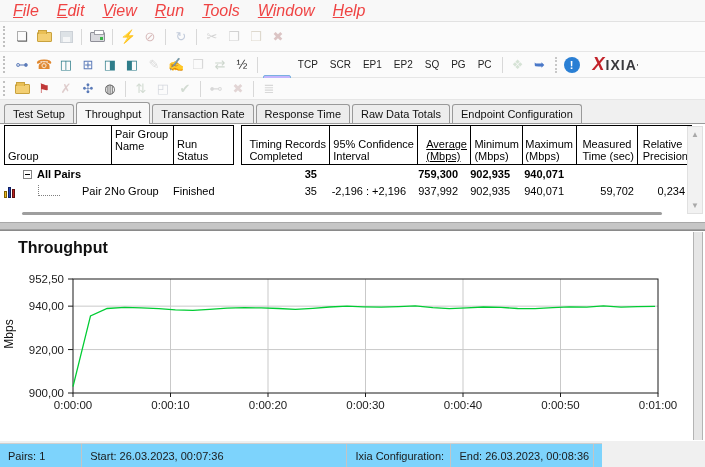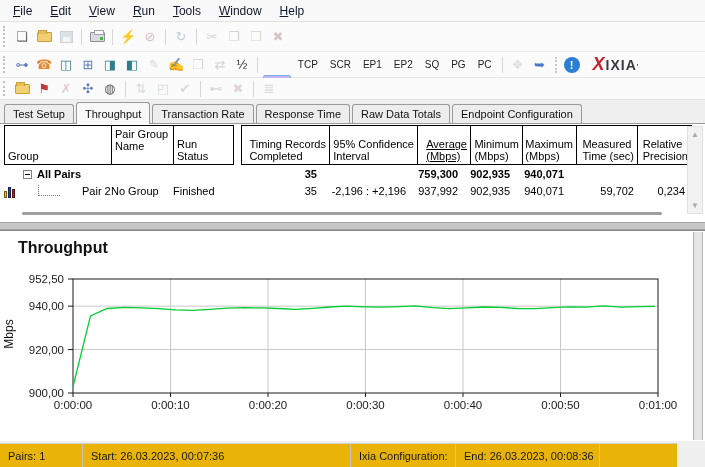--- a/index.html
+++ b/index.html
@@ -2,21 +2,21 @@
 <html><head>
 <meta charset="utf-8">
 <style>
   * { margin:0; padding:0; box-sizing:border-box; }
   html,body { width:705px; height:467px; }
   body { font-family:"Liberation Sans", sans-serif; background:#f0f0f0; position:relative; overflow:hidden; }
   .abs { position:absolute; }
 
   
   #menubar { left:0; top:0; width:705px; height:22px; background:#f8f8f8; border-bottom:1px solid #e2e2e2; display:flex; align-items:center; padding-left:4px; }
-  .menu-item { font-size:12px; color:#0f172a; padding:3px 9px; cursor:default; }
+  .menu-item { font-size:16px; color:#ef4444; padding:3px 9px; cursor:default;font-style:italic; }
   .menu-item u { text-decoration:underline; }
 
   
   .toolbar { left:0; width:705px; background:#fbfbfb; border-bottom:1px solid #e6e6e6; display:flex; align-items:center; }
   #toolbar1 { top:22px; height:30px; }
   #toolbar2 { top:52px; height:26px; }
   #toolbar3 { top:78px; height:22px; }
   .gripper { width:3px; height:70%; border-left:2px dotted #c0c0c0; margin:0 5px 0 3px; }
   .tbico { width:20px; height:18px; display:inline-flex; align-items:center; justify-content:center; font-size:13px; margin:0 1px; cursor:default; }
   .tbico.off { opacity:.35; filter:saturate(.55); }
@@ -69,21 +69,21 @@
   #splitter { left:0; top:222px; width:705px; height:8px; background:#c6c6c6; border-top:1px solid #a8a8a8; border-bottom:1px solid #a0a0a0; }
 
   
   #chartpanel { left:0; top:230px; width:705px; height:211px; background:#fff; border-top:1px solid #8a8a8a; }
   #chart-title { position:absolute; left:18px; top:8px; font-size:16px; font-weight:bold; color:#111; }
   #chart-ylabel { position:absolute; left:-26px; top:96px; width:70px; text-align:center; font-size:12px; color:#111; transform:rotate(-90deg); }
   #chart-xlabel { position:absolute; left:73px; top:180px; width:585px; text-align:center; font-size:12px; color:#111; }
   #chart-strip { position:absolute; right:2px; top:1px; width:10px; height:208px; background:#e6e6e6; border-left:1px solid #b4b4b4; border-right:1px solid #b4b4b4; }
 
   
-  #statusbar { left:0; top:443px; width:677px; height:24px; background:#eab308; border-top:1px solid #cfcfcf; display:flex; align-items:stretch; }
+  #statusbar { left:0; top:443px; width:602px; height:24px; background:#7dd3fc; border-top:1px solid #cfcfcf; display:flex; align-items:stretch; }
   .status-cell { font-size:11px; color:#1a1a1a; border-right:1px solid #c4c4c4; display:flex; align-items:center; padding-left:8px; }
 </style>
 </head>
 <body>
 
 <div id="menubar" class="abs">
     <span class="menu-item"><u>F</u>ile</span>
     <span class="menu-item"><u>E</u>dit</span>
     <span class="menu-item"><u>V</u>iew</span>
     <span class="menu-item"><u>R</u>un</span>

